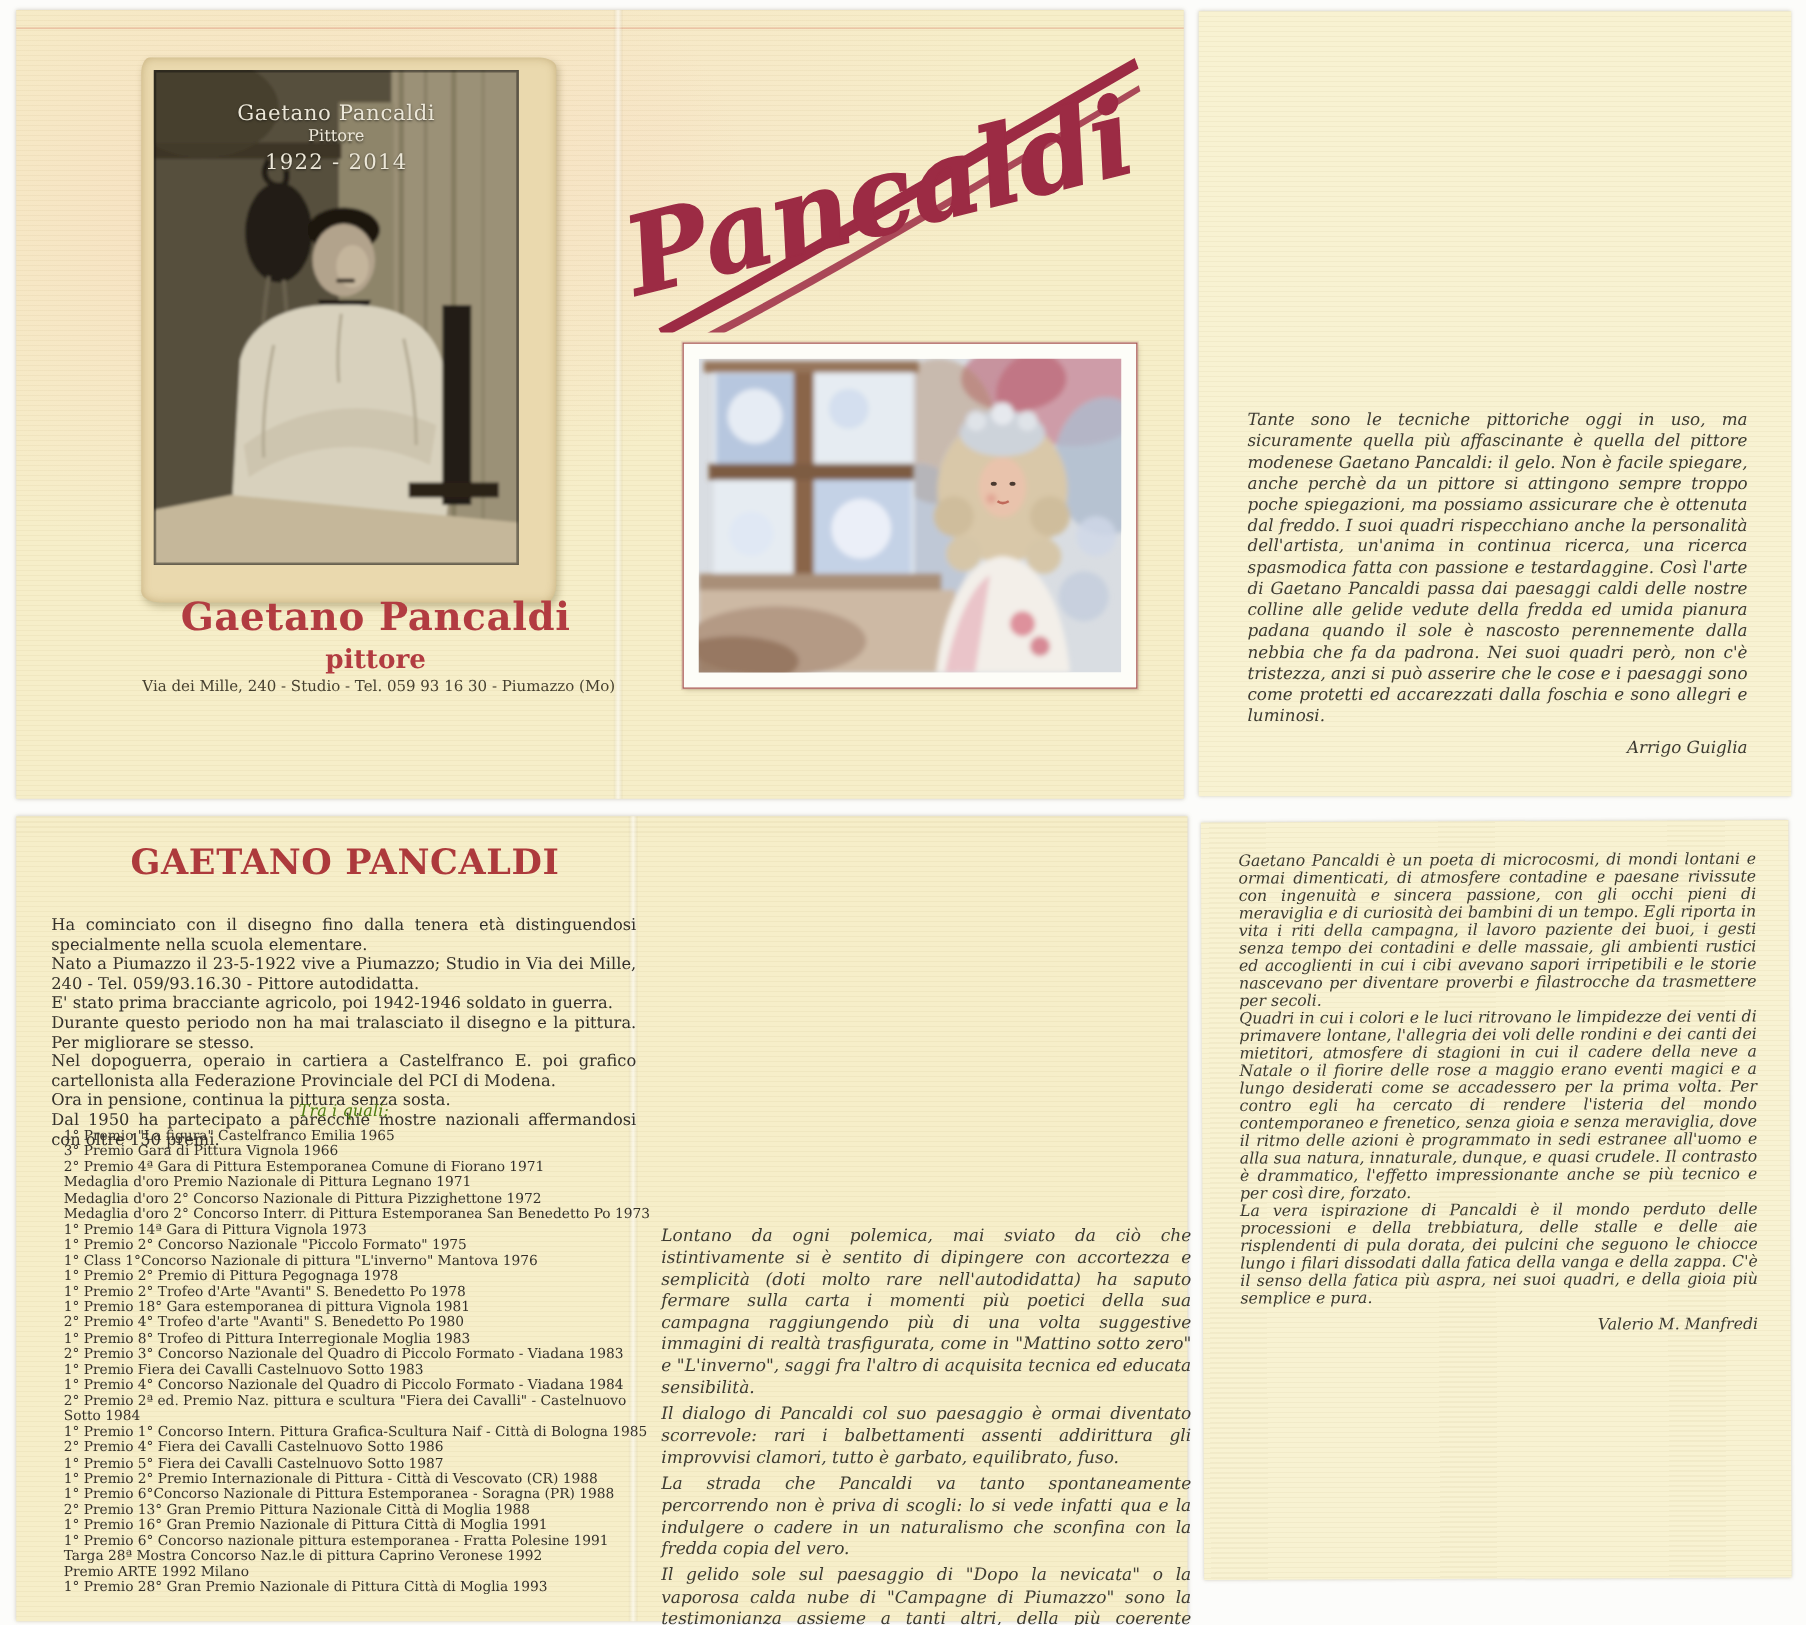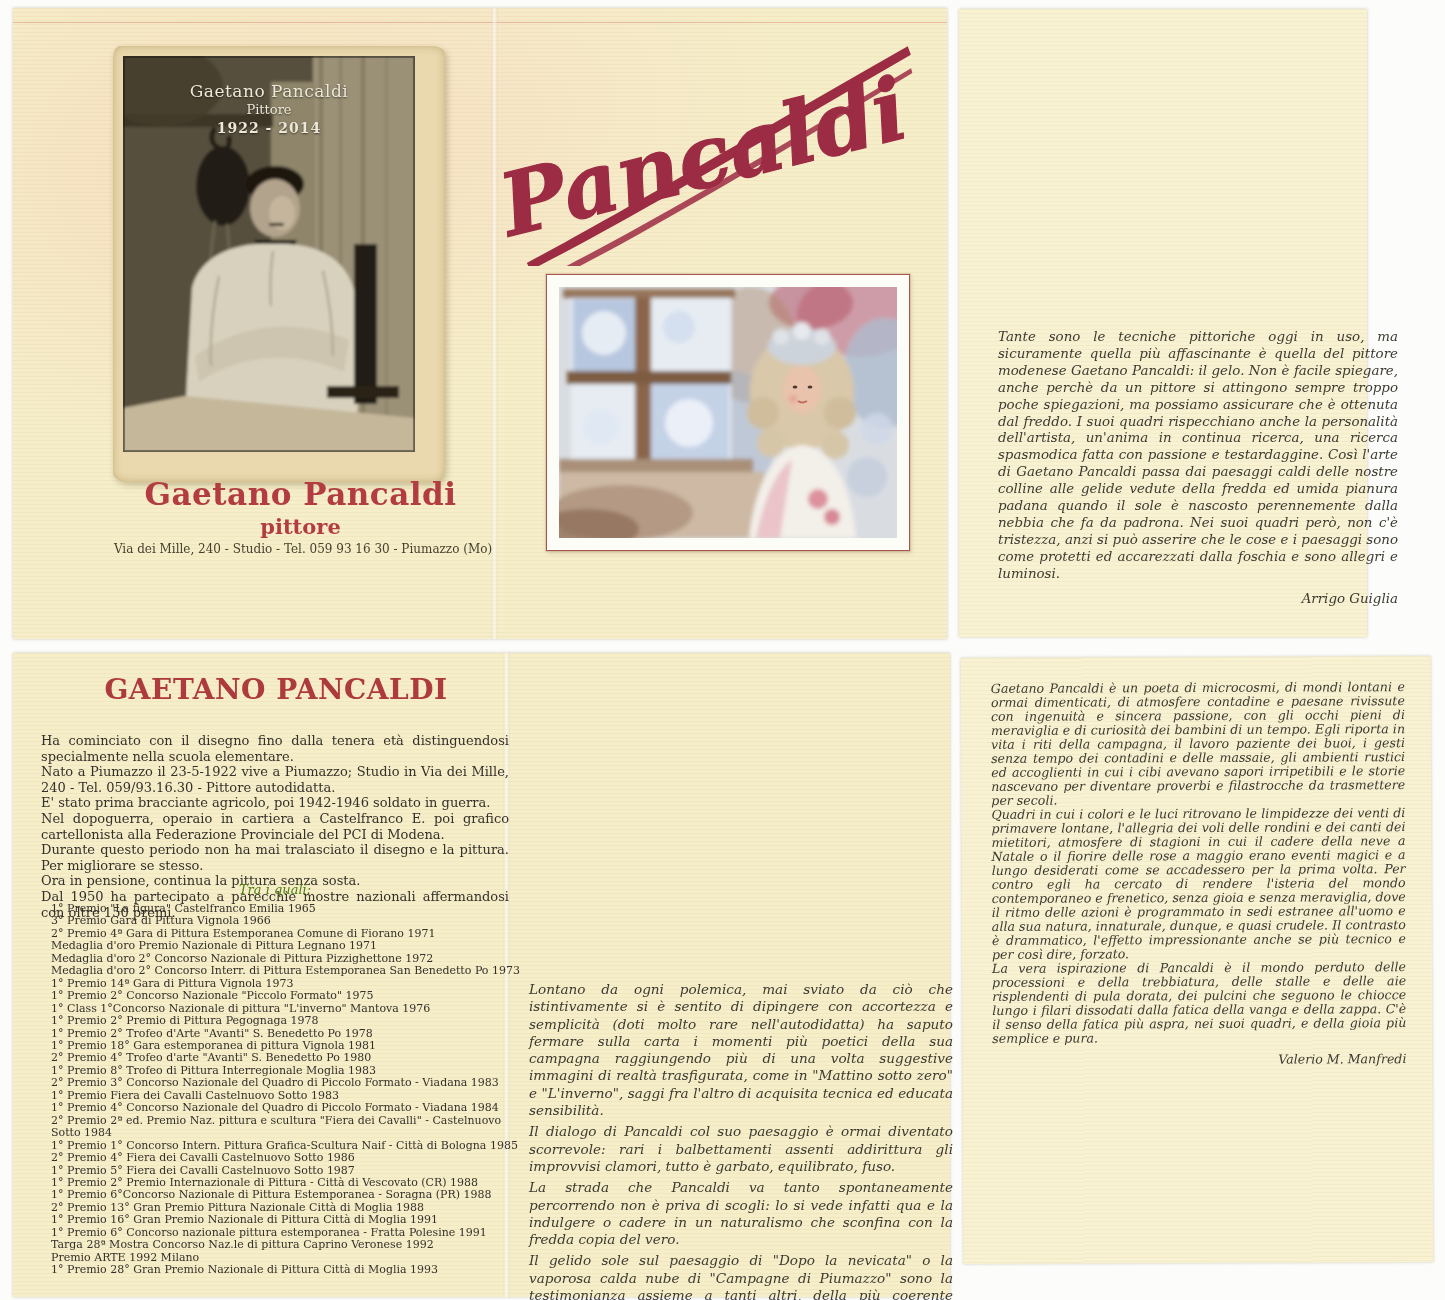--- a/index.html
+++ b/index.html
@@ -36,21 +36,21 @@
     border-radius:7px 14px 9px 16px / 12px 8px 15px 9px;
     box-shadow:2px 3px 6px rgba(110,95,50,.35), inset 0 0 8px rgba(140,110,50,.4);
   }
   .photo-inner{width:292px;height:396px;background:#5f5847;overflow:hidden;position:relative;}
   .photo-caption{
     position:absolute;left:0;right:0;top:24px;text-align:center;
     color:#ece7d8;text-shadow:0 1px 2px rgba(0,0,0,.55);line-height:1.3;
   }
   .photo-caption .cap-name{font-size:17px;letter-spacing:.5px;}
   .photo-caption .cap-role{font-size:13px;}
-  .photo-caption .cap-years{font-size:14px;letter-spacing:1px;font-weight:bold;}
+  .photo-caption .cap-years{font-size:17px;letter-spacing:1px;}
   .front-title{
     position:absolute;left:10px;top:468px;width:555px;text-align:center;
     font-size:31px;font-weight:bold;color:#b23c41;letter-spacing:.5px;
   }
   .front-subtitle{
     position:absolute;left:10px;top:506px;width:555px;text-align:center;
     font-size:21px;font-weight:bold;color:#b23c41;
   }
   .front-address{
     position:absolute;left:10px;top:534px;width:560px;text-align:center;
@@ -61,21 +61,21 @@
   
   .painting{
     position:absolute;background:#fdfdf8;border:1px solid #a85550;
     box-shadow:0 0 0 1px rgba(180,130,120,.25), 1px 2px 4px rgba(120,100,60,.25);
   }
   .painting svg{display:block;}
 
   #painting1{left:533px;top:266px;padding:12px;}
 
   
-  #panelB{left:959px;top:9px;width:408px;height:628px;background:#f8f2d2;}
+  #panelB{left:959px;top:9px;width:474px;height:628px;background:#f8f2d2;}
   .text-b{
     position:absolute;left:39px;top:320px;width:400px;
     font-size:13.4px;line-height:16.9px;font-style:italic;color:#3c3a31;
     text-align:justify;
   }
   .text-b p{margin:0;}
   .sig-line{display:block;text-align:right;font-style:italic;margin-top:8px;}
 
   
   #panelC{left:13px;top:653px;width:937px;height:644px;}
@@ -238,22 +238,22 @@
 
 <div class="panel" id="panelC">
   <div class="fold" style="left:490px;"></div>
 
   <div class="bio-heading">GAETANO PANCALDI</div>
 
   <div class="bio-text">
     <p>Ha cominciato con il disegno fino dalla tenera età distinguendosi specialmente nella scuola elementare.</p>
     <p>Nato a Piumazzo il 23-5-1922 vive a Piumazzo; Studio in Via dei Mille, 240 - Tel. 059/93.16.30 - Pittore autodidatta.</p>
     <p>E' stato prima bracciante agricolo, poi 1942-1946 soldato in guerra.</p>
+    <p>Durante questo periodo non ha mai tralasciato il disegno e la pittura. Per migliorare se stesso.</p>
     <p>Nel dopoguerra, operaio in cartiera a Castelfranco E. poi grafico cartellonista alla Federazione Provinciale del PCI di Modena.</p>
-    <p>Durante questo periodo non ha mai tralasciato il disegno e la pittura. Per migliorare se stesso.</p>
     <p>Ora in pensione, continua la pittura senza sosta.</p>
     <p>Dal 1950 ha partecipato a parecchie mostre nazionali affermandosi con oltre 150 premi.</p>
   </div>
 
   <div class="prizes-intro">Tra i quali:</div>
   <div class="prize-list">1° Premio "La figura" Castelfranco Emilia 1965
 3° Premio Gara di Pittura Vignola 1966
 2° Premio 4ª Gara di Pittura Estemporanea Comune di Fiorano 1971
 Medaglia d'oro Premio Nazionale di Pittura Legnano 1971
 Medaglia d'oro 2° Concorso Nazionale di Pittura Pizzighettone 1972

